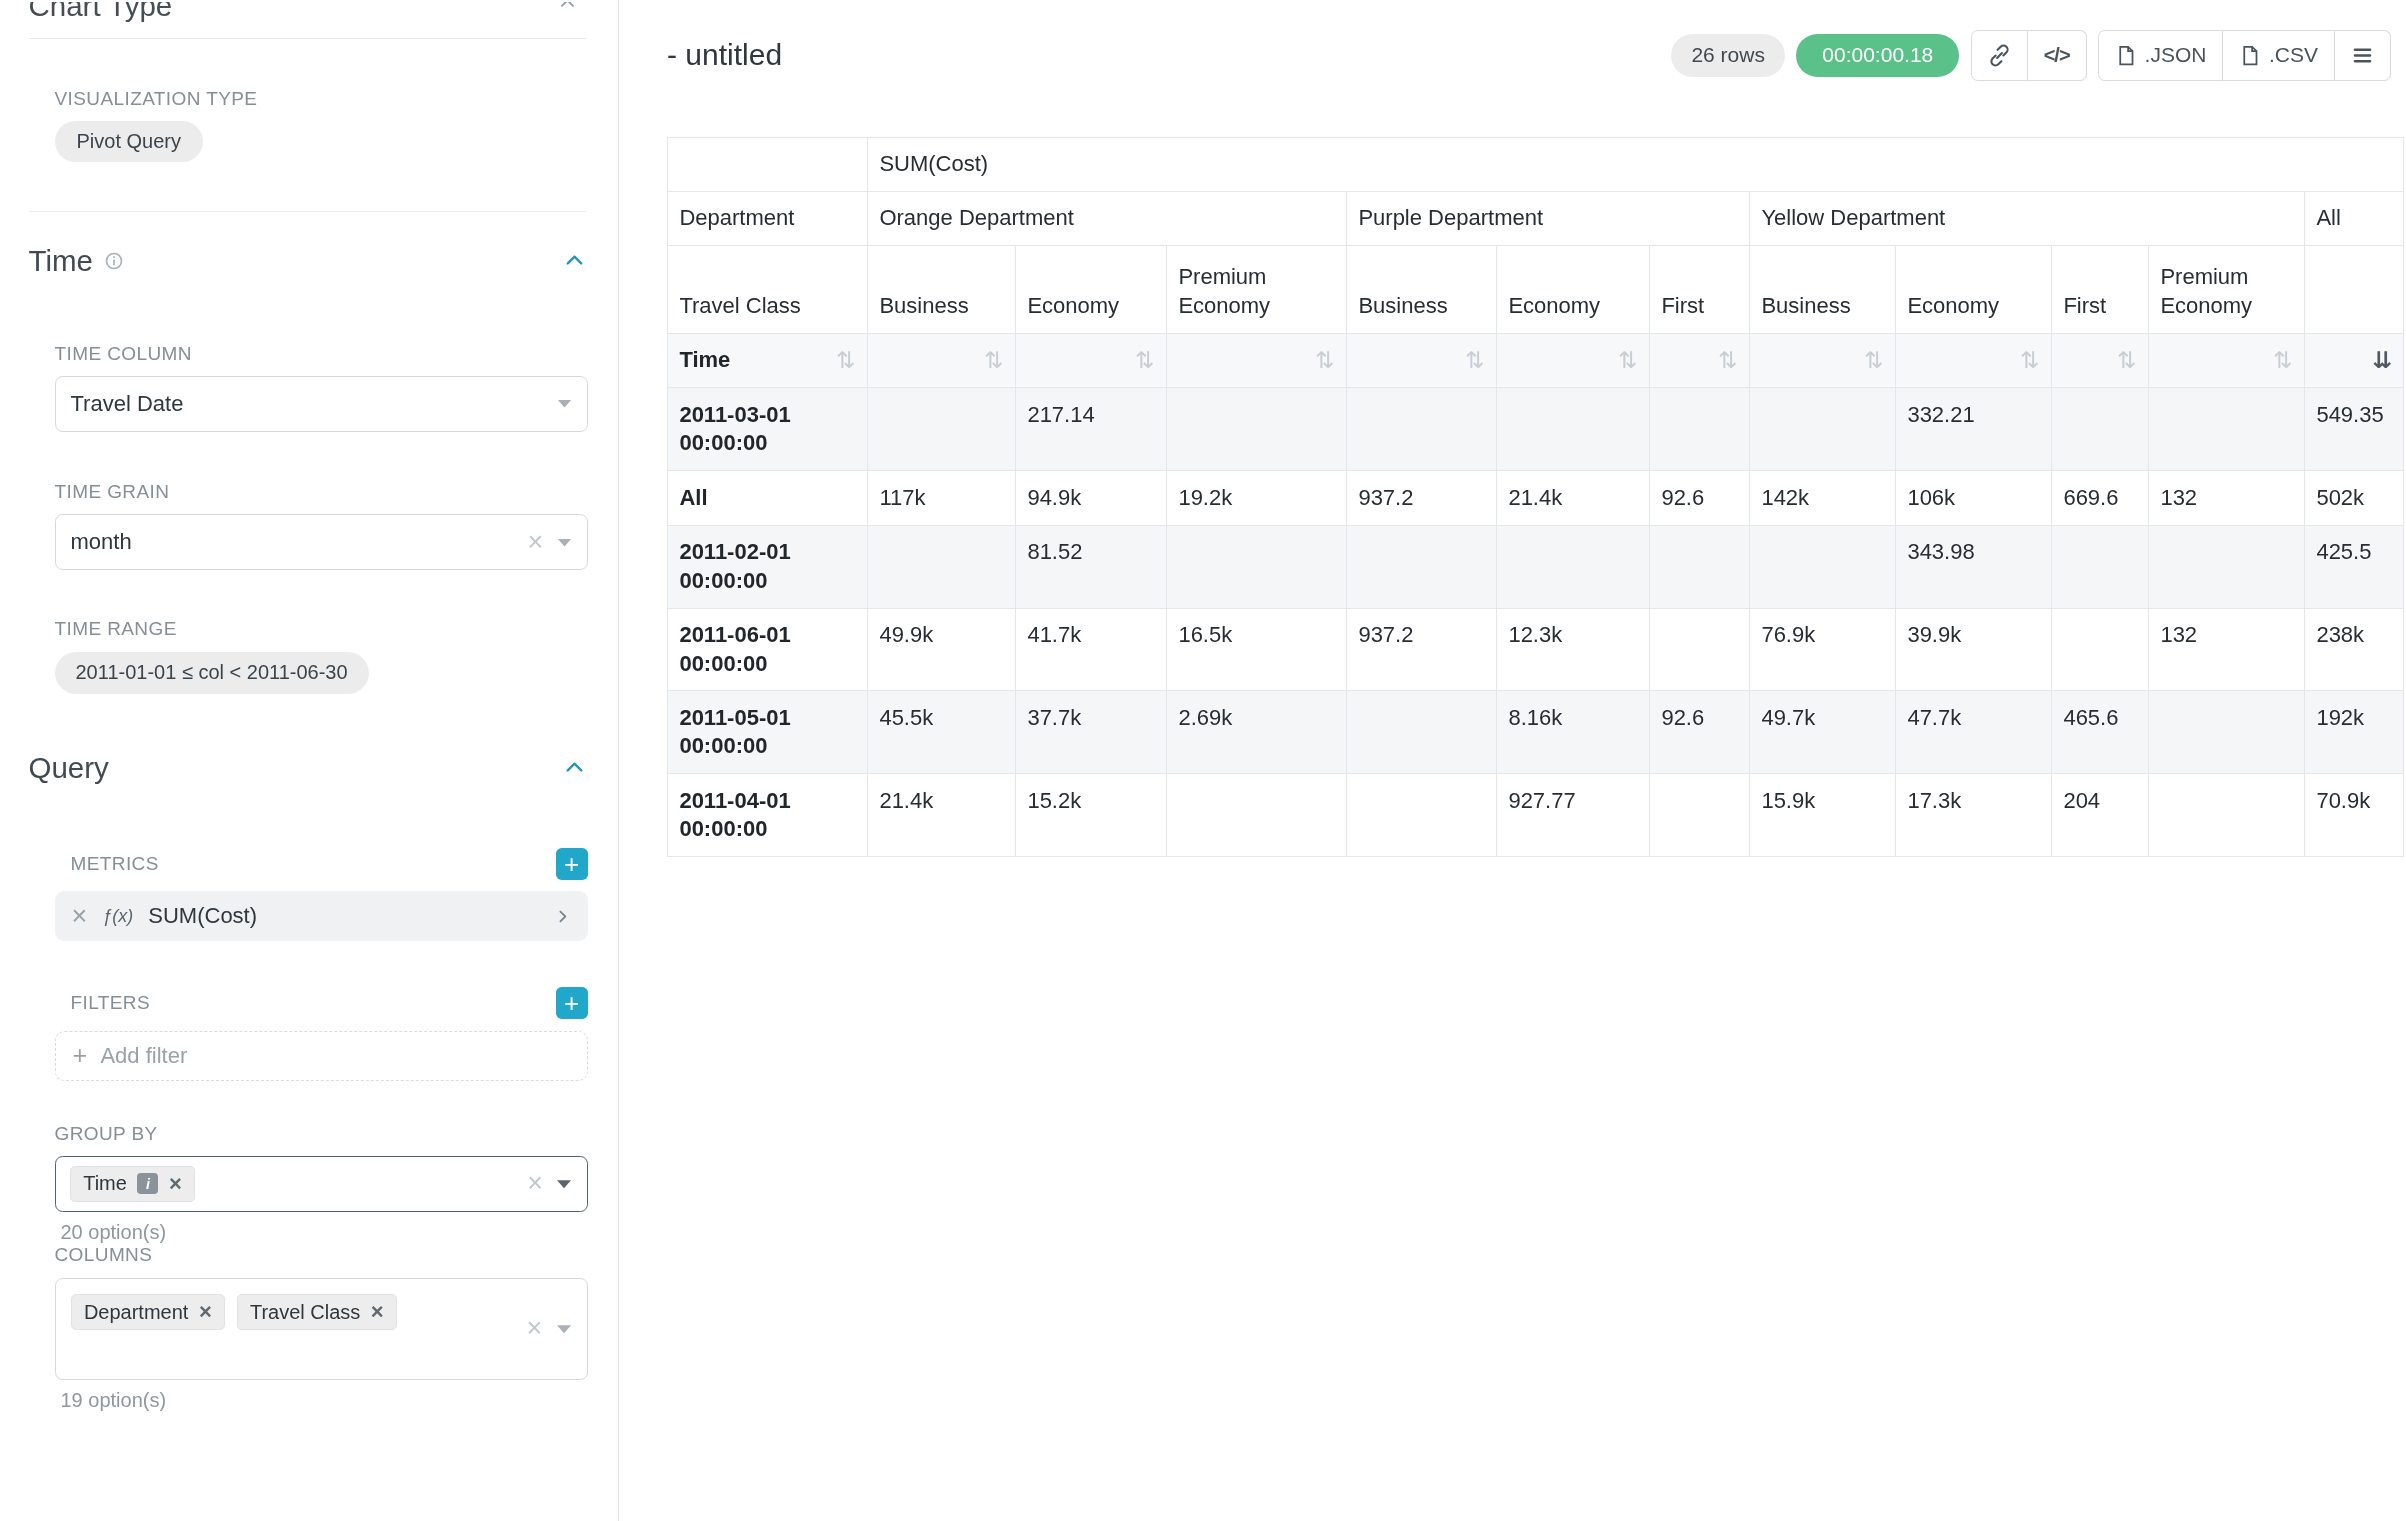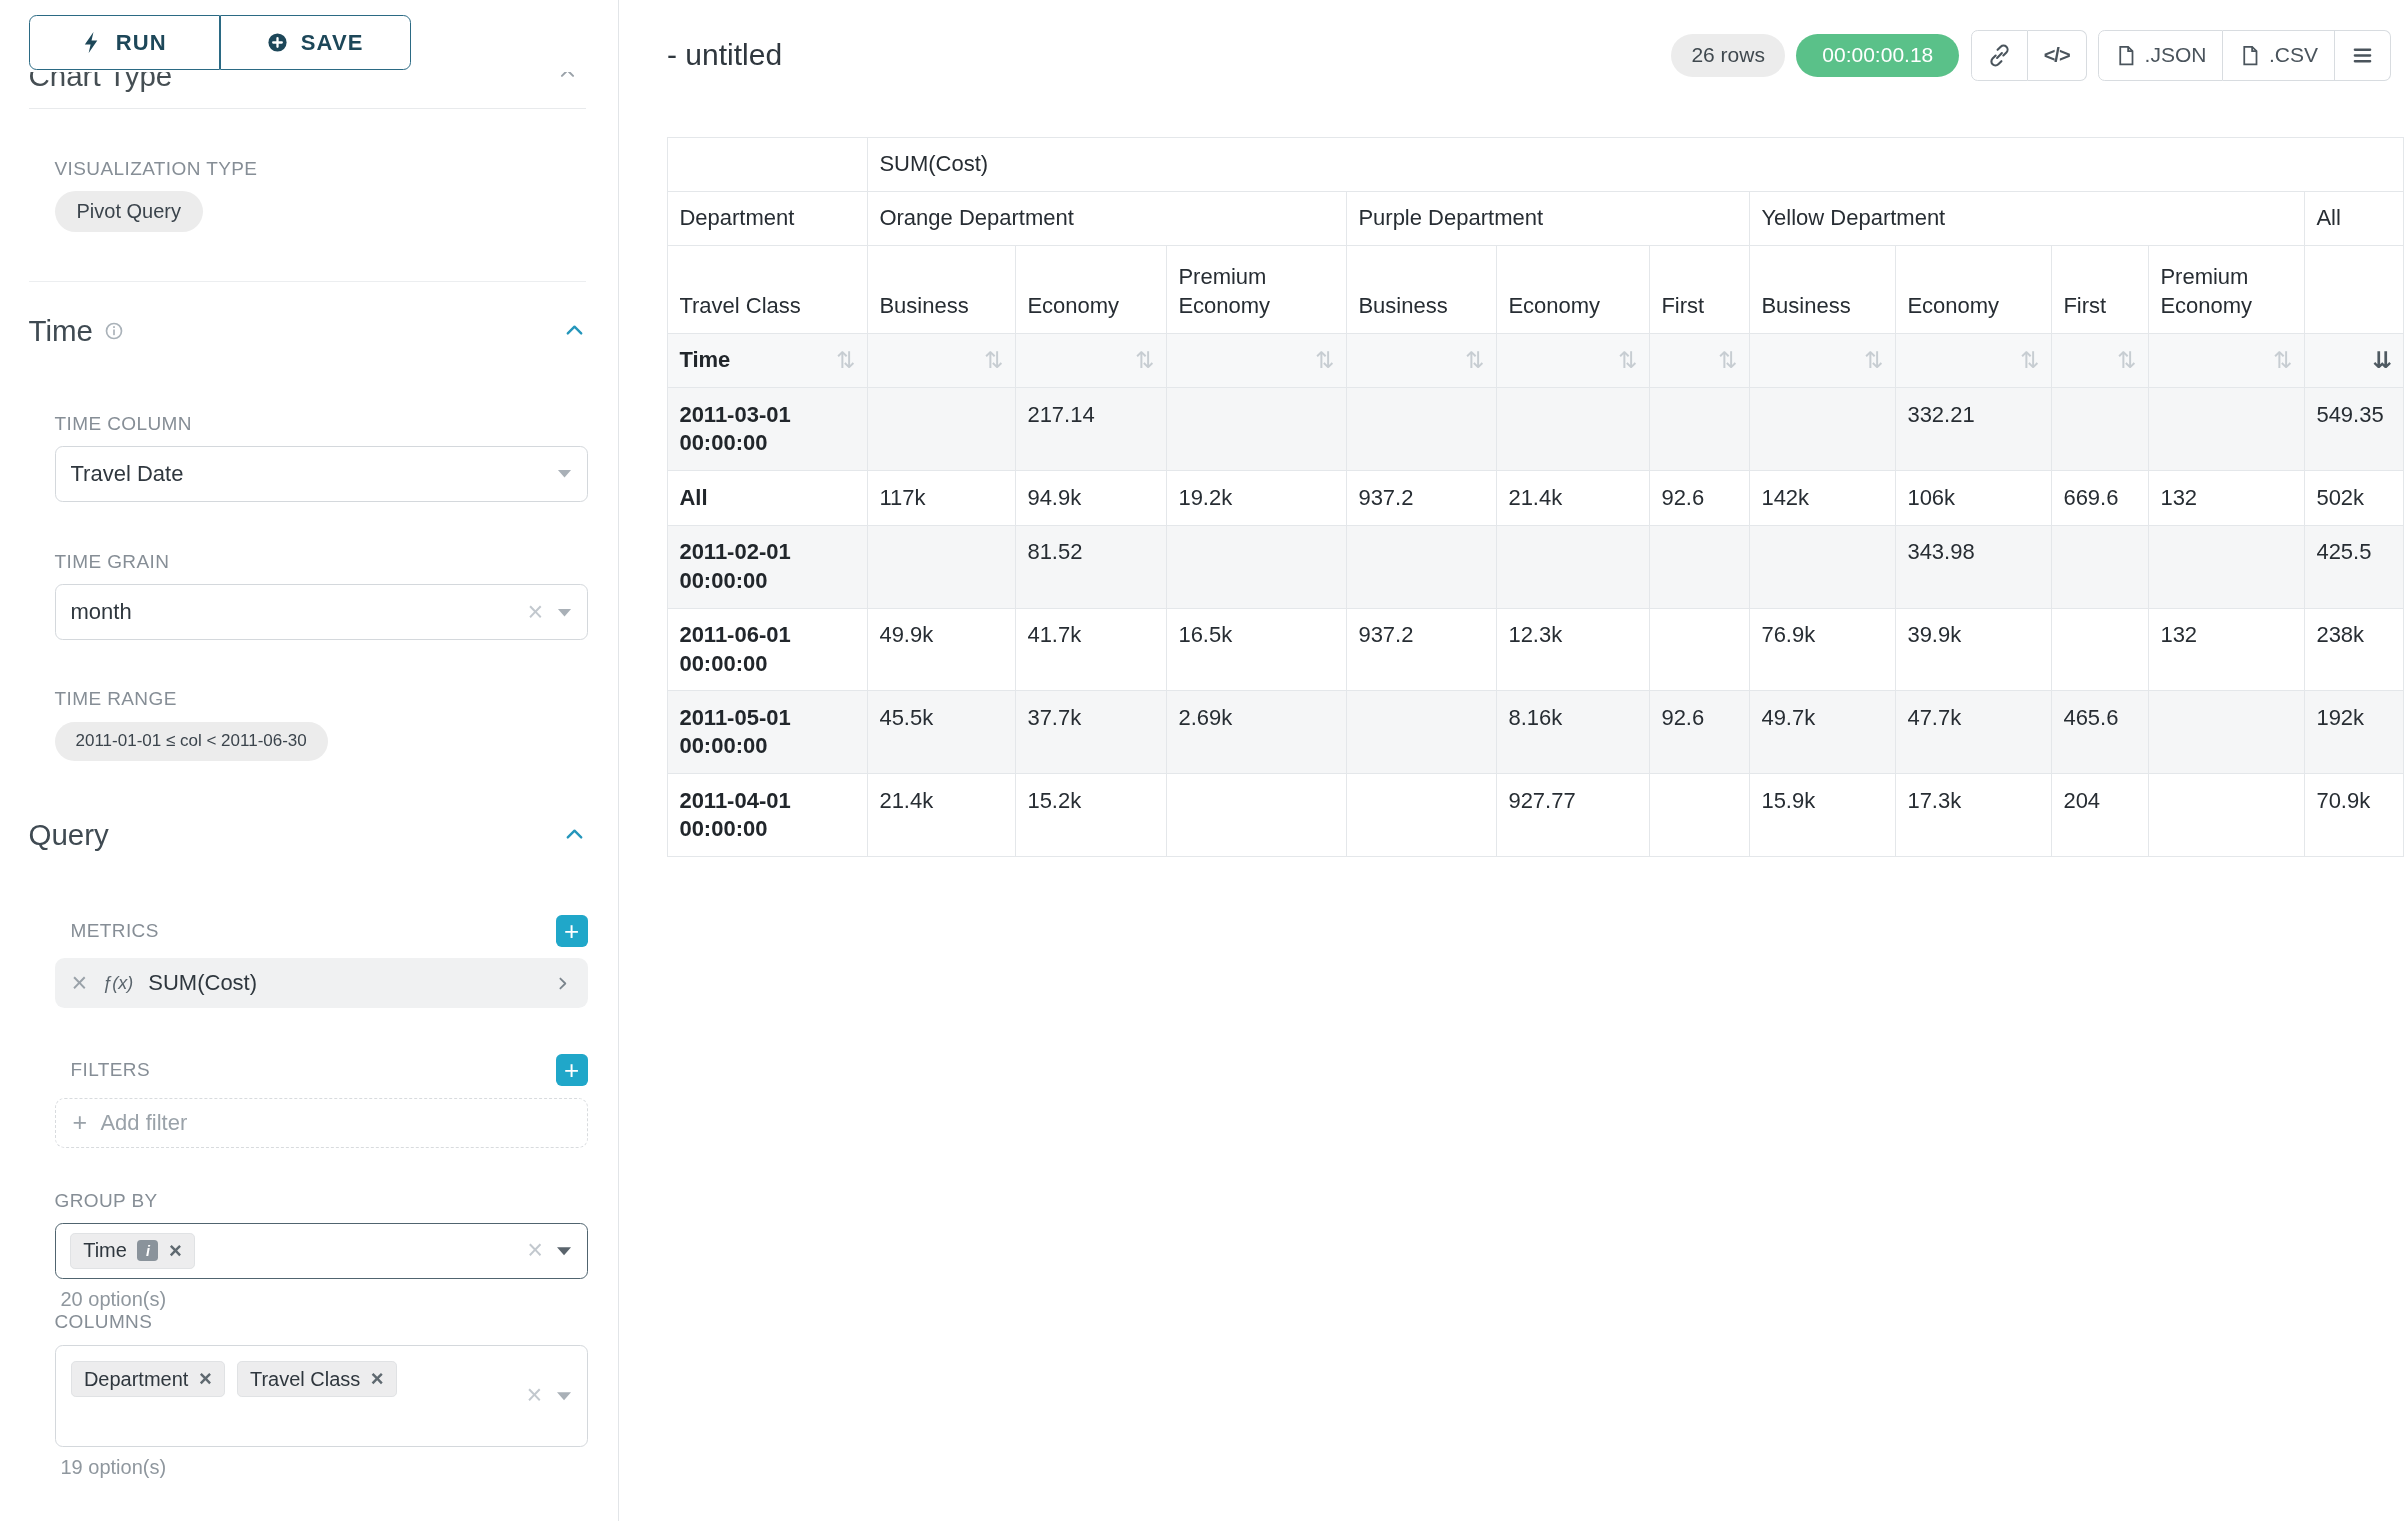--- a/index.html
+++ b/index.html
@@ -65,21 +65,21 @@
   .caret { color: #a9b0b7; display: flex; }
   .select.focused { border: 1.9px solid #50646f; padding: 4.8px 14.3px; }
   .select.focused .caret { color: #5a646c; }
   .select.tall { min-height: 102px; align-items: center; }
   .chips { display: flex; flex-wrap: wrap; gap: 11.4px; align-items: center; flex: 1; }
   .select.tall .chips { align-self: flex-start; padding-top: 9.5px; }
   .select.tall .select-icons { align-self: center; }
 
   .range-pill {
     display: inline-block; margin: 11.4px 0 0 26px;
-    background: #ececec; color: #3b444c; font-size: 17px;
+    background: #ececec; color: #3b444c; font-size: 20px;
     padding: 9.5px 21px; border-radius: 21px; cursor: pointer;
   }
 
   .label-row { display: flex; align-items: center; margin-left: 26px; width: 533px; height: 32px; }
   .label-row .ctrl-label { margin-left: 16px; }
   .mt-row1 { margin-top: 61px; }
   .mt-row  { margin-top: 46px; }
   .plus-btn {
     margin-left: auto; width: 32px; height: 32px; border: none; cursor: pointer;
     background: #20a7c9; border-radius: 5.7px; color: #fff;
@@ -164,39 +164,20 @@
   .sort-icon { font-family: "DejaVu Sans", sans-serif; font-size: 23px; color: #c7cdd2; line-height: 1; }
   .sort-icon.active { color: #4f5a62; font-weight: 700; }
 </style>
 </head>
 <body>
 
 <div class="app">
 
   <aside class="sidebar">
 
-    <div class="run-save">
-      <button class="btn-outline run">
-        <span style="display:flex">
-          <svg width="23" height="23" viewBox="0 0 24 24">
-              <path d="M13 1 L4 14 h6 l-2 9 9-13 h-6 z" fill="currentColor"></path>
-            </svg>
-        </span>
-        <span>RUN</span>
-      </button>
-      <button class="btn-outline save">
-        <span style="display:flex">
-          <svg width="23" height="23" viewBox="0 0 24 24">
-              <circle cx="12" cy="12" r="9.5" fill="currentColor"></circle>
-              <path d="M12 7.5 v9 M7.5 12 h9" stroke="#fff" stroke-width="2.4" stroke-linecap="round"></path>
-            </svg>
-        </span>
-        <span>SAVE</span>
-      </button>
-    </div>
 
     <div class="clip-row">
       <span class="clip-title">Chart Type</span>
       <span class="clip-chevron">
         <svg width="19" height="19" viewBox="0 0 24 24">
             <path d="M5 15 l7-7 7 7" fill="none" stroke="currentColor" stroke-width="2.5" stroke-linecap="round" stroke-linejoin="round"></path>
           </svg>
       </span>
     </div>
     <div class="divider"></div>

